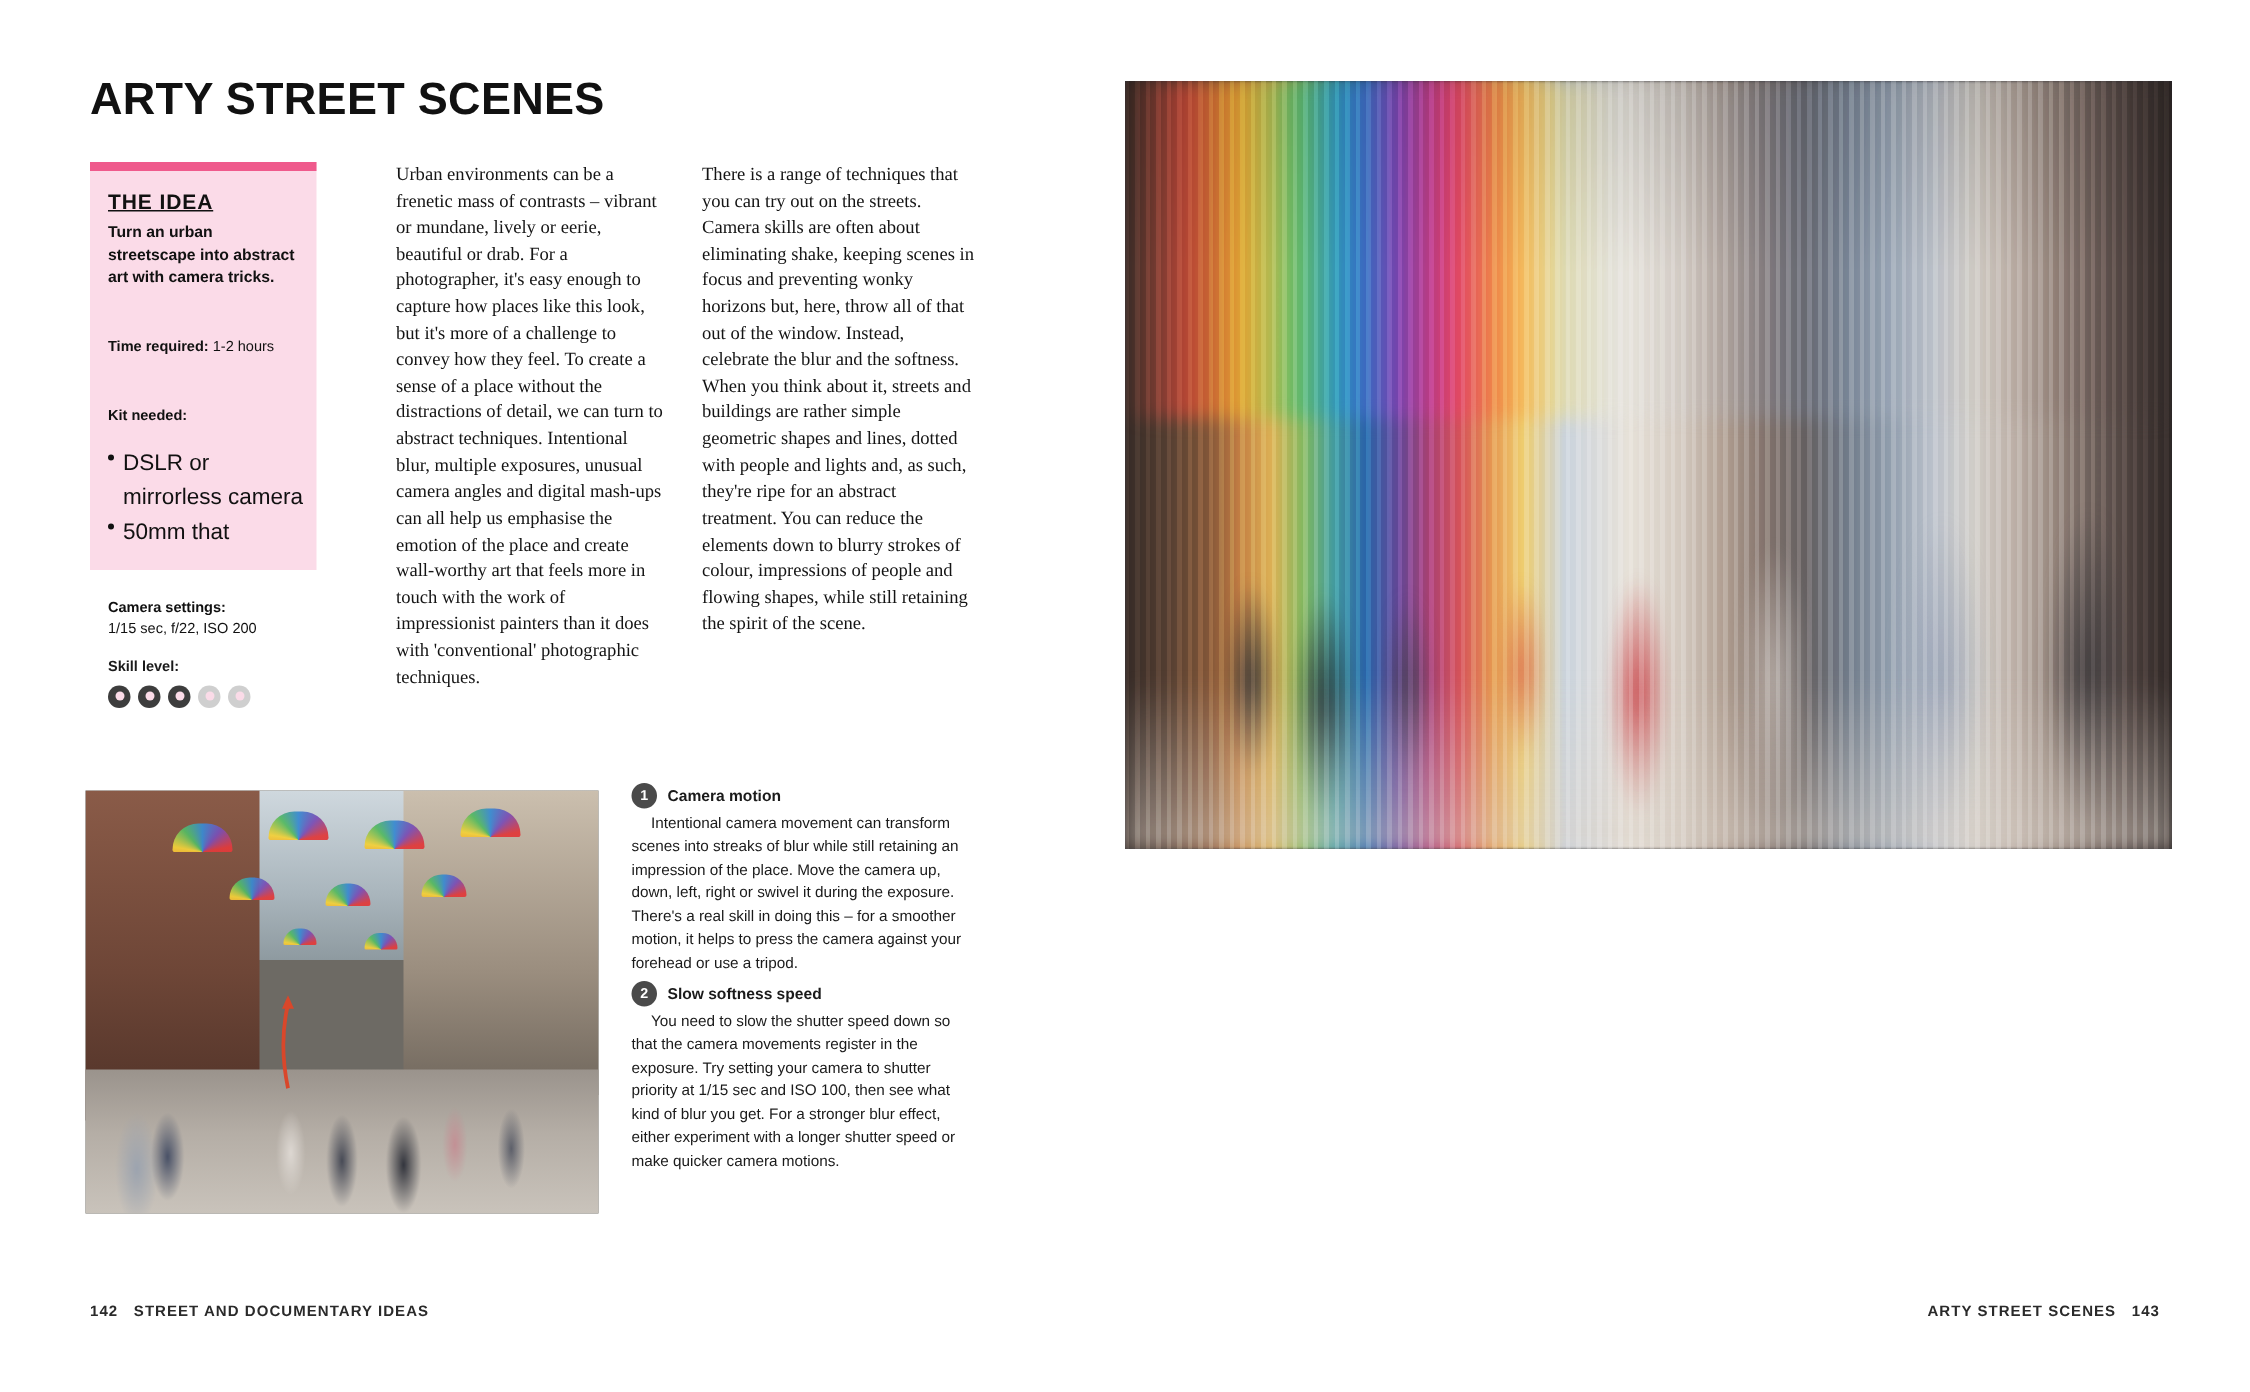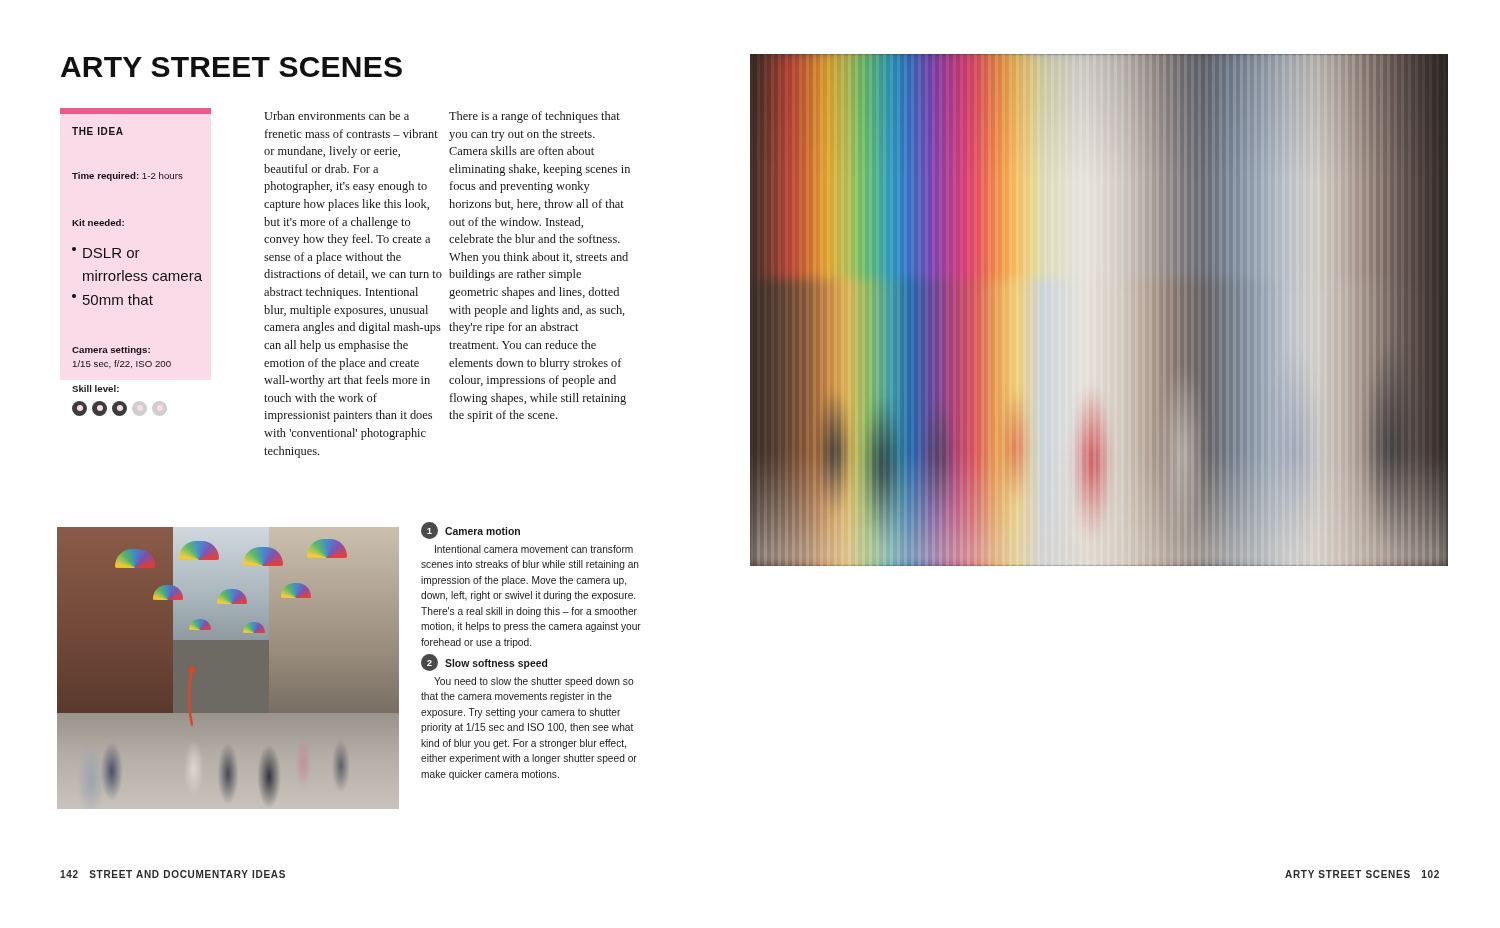--- a/index.html
+++ b/index.html
@@ -48,25 +48,26 @@
     width: 151px;
     height: 6px;
     background: #ef5a8c;
   }
   .idea-inner {
     position: absolute;
     left: 72px; top: 126px;
     width: 130px;
   }
   .idea-label {
-    font-size: 10px;
+    font-size: 14px;
     font-weight: 700;
     letter-spacing: 0.6px;
     color: #111;
     margin-bottom: 6px;
+    text-decoration: underline;
   }
   .idea-head {
     font-size: 10.5px;
     font-weight: 700;
     line-height: 1.42;
     color: #111;
     margin-bottom: 13px;
   }
   .idea-row {
     font-size: 9.7px;
@@ -113,21 +114,21 @@
   
   .col-serif {
     position: absolute;
     font-family: "Liberation Serif", serif;
     font-size: 12.4px;
     line-height: 1.42;
     color: #141414;
     text-align: left;
   }
   .col-a { left: 264px; top: 108px; width: 178px; }
-  .col-b { left: 449px; top: 108px; width: 182px; font-family: Liberation Serif, serif; }
+  .col-b { left: 468px; top: 108px; width: 182px; font-family: Liberation Serif, serif; }
   .col-serif p { margin-bottom: 0; }
   .col-serif p.indent { text-indent: 13px; }
 
   
   .photo-street {
     position: absolute;
     left: 57px; top: 527px;
     width: 342px; height: 282px;
     overflow: hidden;
     background: #6d6a64;
@@ -294,20 +295,21 @@
 
   <div class="page-left">
 
     <div class="page-title">ARTY STREET SCENES</div>
 
     <div class="idea-box"></div>
     <div class="idea-accent"></div>
 
     <div class="idea-inner">
       <div class="idea-label">THE IDEA</div>
+      <div class="idea-head">Turn an urban streetscape into abstract art with camera tricks.</div>
 
       <div class="idea-row">
         <b>Time required:</b>
         <span>1-2 hours</span>
       </div>
 
       <div class="idea-row">
         <b>Kit needed:</b>
       </div>
       <ul class="idea-bullets">
@@ -383,17 +385,17 @@
     <div class="hero-photo">
       <div class="hero-bg"></div>
       <div class="hero-top"></div>
       <div class="hero-figs"></div>
       <div class="hero-floor"></div>
       <div class="hero-streaks"></div>
     </div>
 
     <div class="footer footer-right">
       <span>ARTY STREET SCENES</span>
-      &nbsp;&nbsp;<span class="num">102</span>
+      &nbsp;&nbsp;<span class="num">143</span>
     </div>
   </div>
 
 </div>
 
 </body></html>

